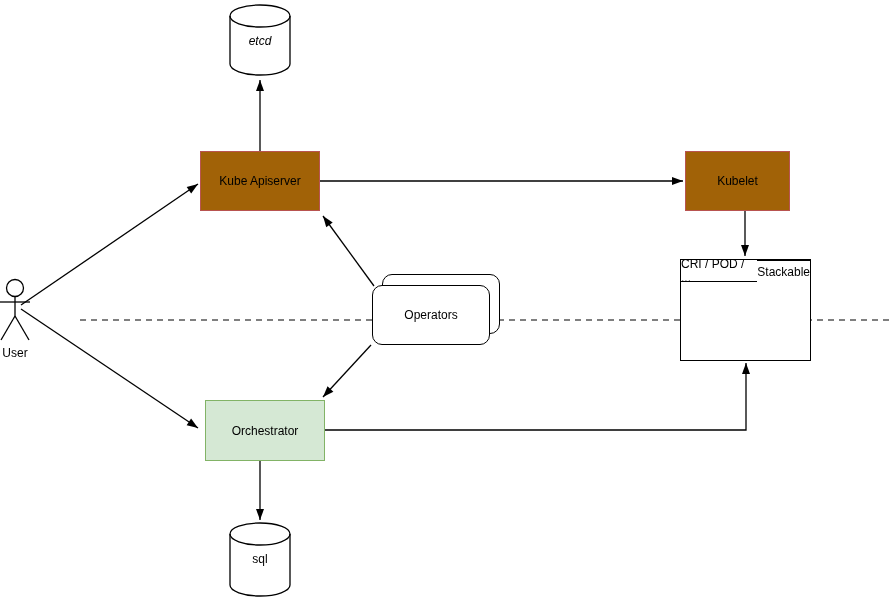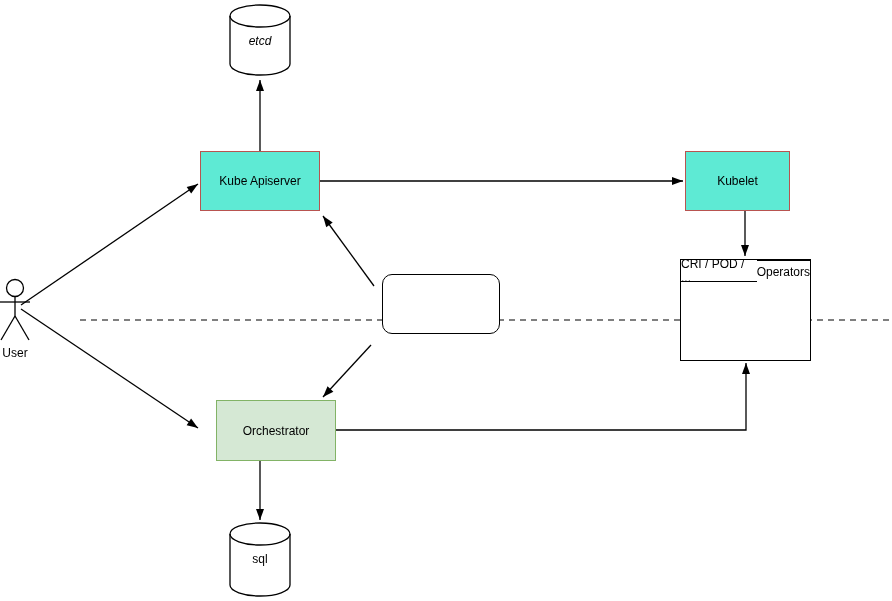--- a/index.html
+++ b/index.html
@@ -6,21 +6,21 @@
   .canvas {
     position:relative; width:892px; height:601px; background:#ffffff;
     font-family:"Liberation Sans", sans-serif; font-size:12px; color:#000;
     overflow:hidden;
   }
   .canvas svg { position:absolute; left:0; top:0; }
   .node {
     position:absolute; box-sizing:border-box;
     display:flex; align-items:center; justify-content:center; text-align:center;
   }
-  .pink  { background:#5eead4; border:1px solid #b85450; }
+  .pink  { background:#a16207; border:1px solid #b85450; }
   .green { background:#d5e8d4; border:1px solid #82b366; }
   .rounded { background:#ffffff; border:1px solid #000000; border-radius:10px; }
   .stack {
     position:absolute; box-sizing:border-box; background:#ffffff;
     border:1px solid #000000; display:flex; flex-direction:row;
   }
   .stack .srow { display:flex; align-items:center; justify-content:center; }
   .stack .srow.top    { height:21px; border-bottom:1px solid #000; }
   .stack .srow.mid    { flex:1; }
   .stack .srow.bottom { height:22px; border-top:1px solid #000; }
@@ -70,32 +70,35 @@
   </svg>
 
   <div class="node pink" style="left:200px; top:151px; width:120px; height:60px;">
     <span>Kube Apiserver</span>
   </div>
 
   <div class="node pink" style="left:685px; top:151px; width:105px; height:60px;">
     <span>Kubelet</span>
   </div>
 
-  <div class="node green" style="left:216px; top:400px; width:120px; height:61px;">
+  <div class="node green" style="left:205px; top:400px; width:120px; height:61px;">
     <span>Orchestrator</span>
   </div>
 
   <div class="node rounded" style="left:382px; top:274px; width:118px; height:60px;"></div>
+  <div class="node rounded" style="left:372px; top:285px; width:118px; height:60px;">
+    <span>Operators</span>
+  </div>
 
   <div class="stack" style="left:680px; top:259px; width:131px; height:102px;">
     <div class="srow top">
       <span>CRI / POD / ...</span>
     </div>
     <div class="srow bottom">
-      <span>Operators</span>
+      <span>Stackable</span>
     </div>
   </div>
 
   <div class="lbl" style="left:230px; top:34px; width:60px;font-style:italic;">etcd</div>
   <div class="lbl" style="left:230px; top:552px; width:60px;">sql</div>
   <div class="lbl" style="left:-5px; top:346px; width:40px;">User</div>
 
 </div>
 
 </body></html>

